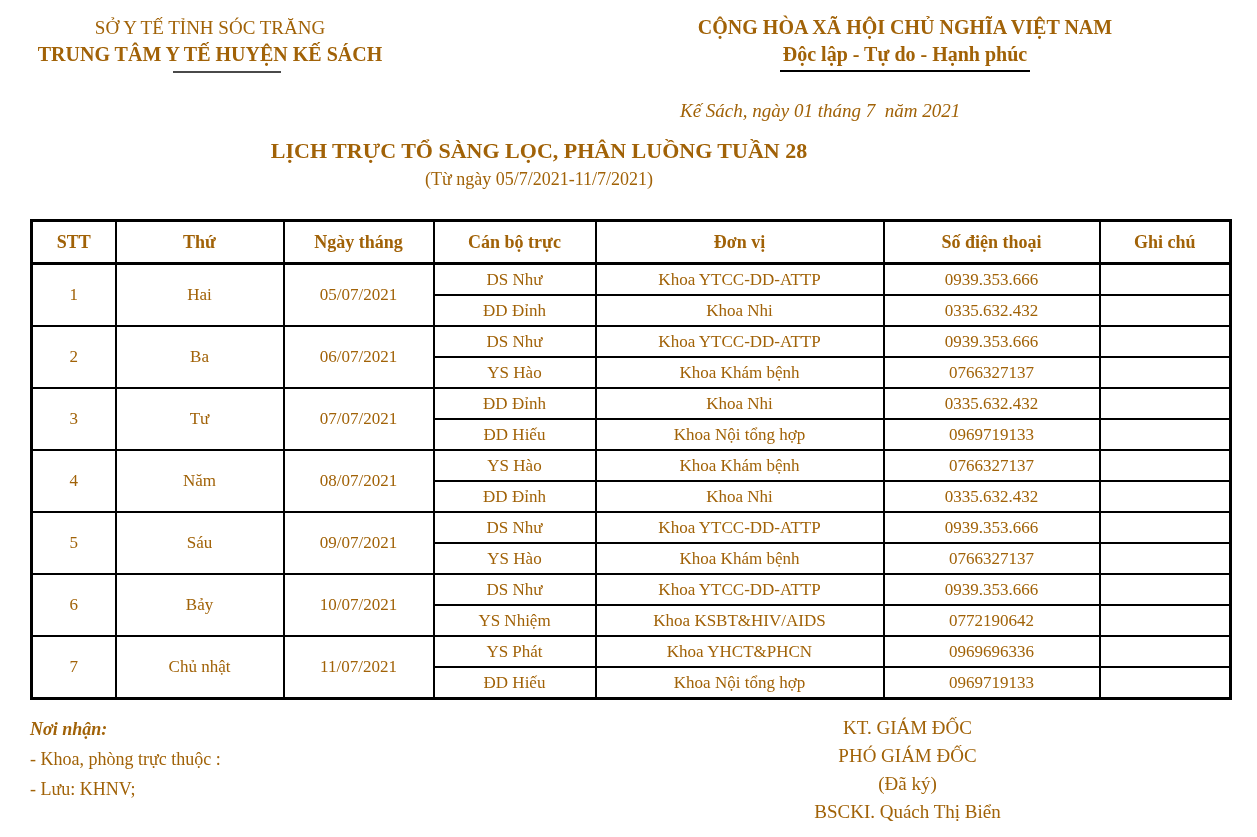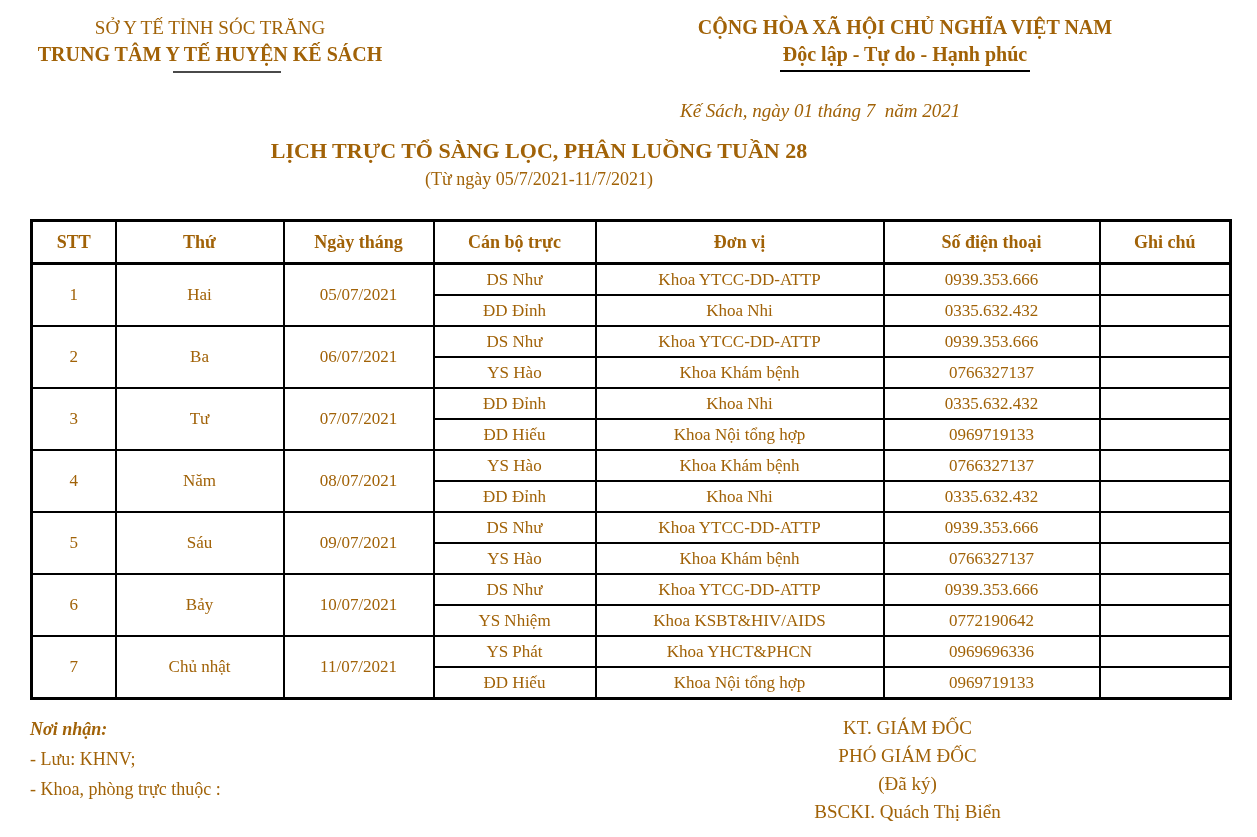--- a/index.html
+++ b/index.html
@@ -193,22 +193,22 @@
             <td>Khoa Nội tổng hợp</td>
             <td>0969719133</td>
             <td></td>
           </tr>
         </tbody>
     </table>
   </div>
 
   <div class="recipients">
     <div class="heading">Nơi nhận:</div>
+    <div class="line">- Khoa, phòng trực thuộc :</div>
     <div class="line">- Lưu: KHNV;</div>
-    <div class="line">- Khoa, phòng trực thuộc :</div>
   </div>
 
   <div class="signature">
     <div>KT. GIÁM ĐỐC</div>
     <div>PHÓ GIÁM ĐỐC</div>
     <div>(Đã ký)</div>
     <div>BSCKI. Quách Thị Biển</div>
   </div>
 
 </div>

